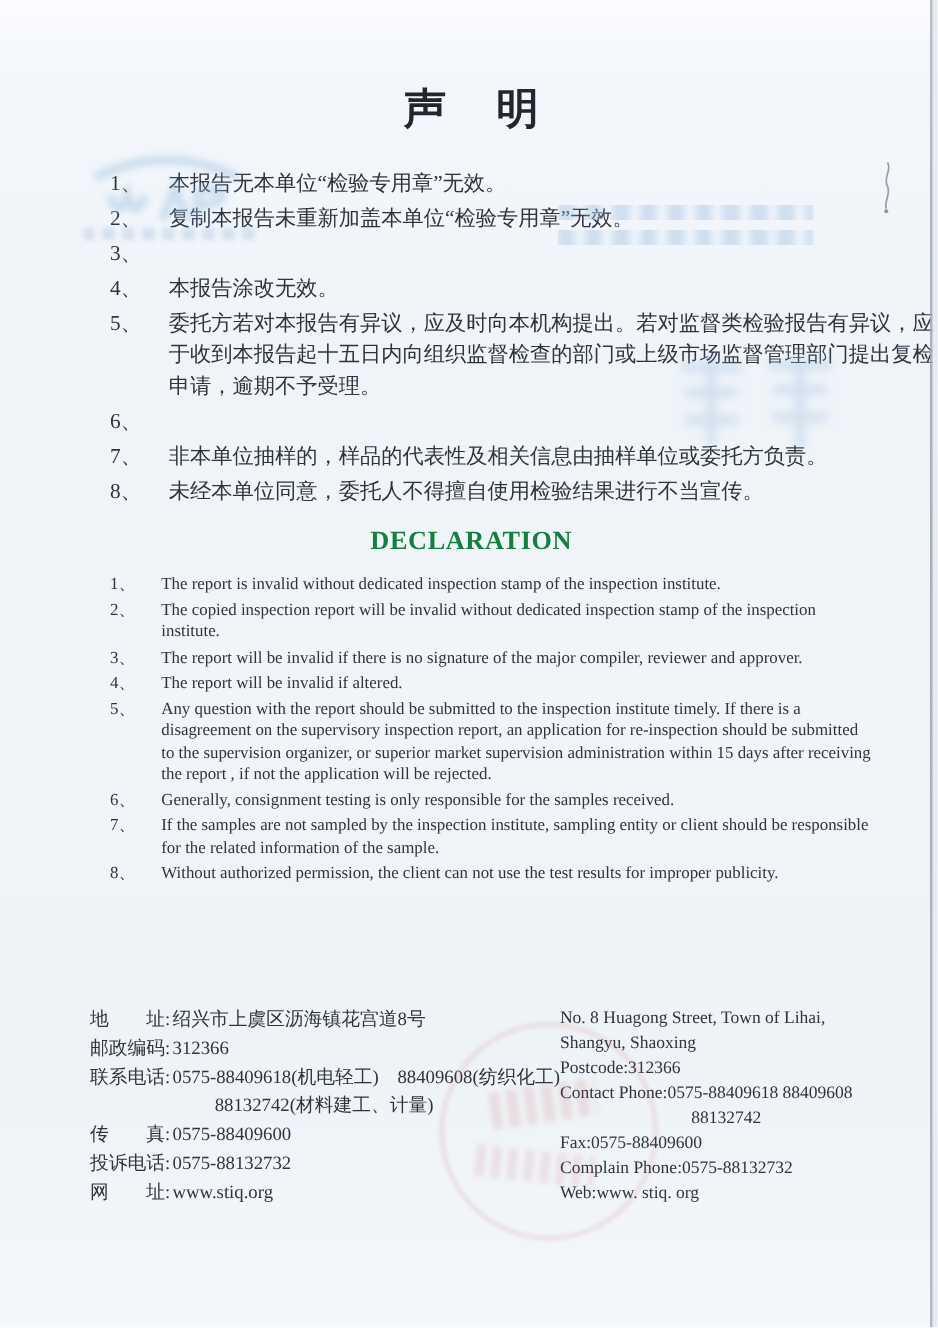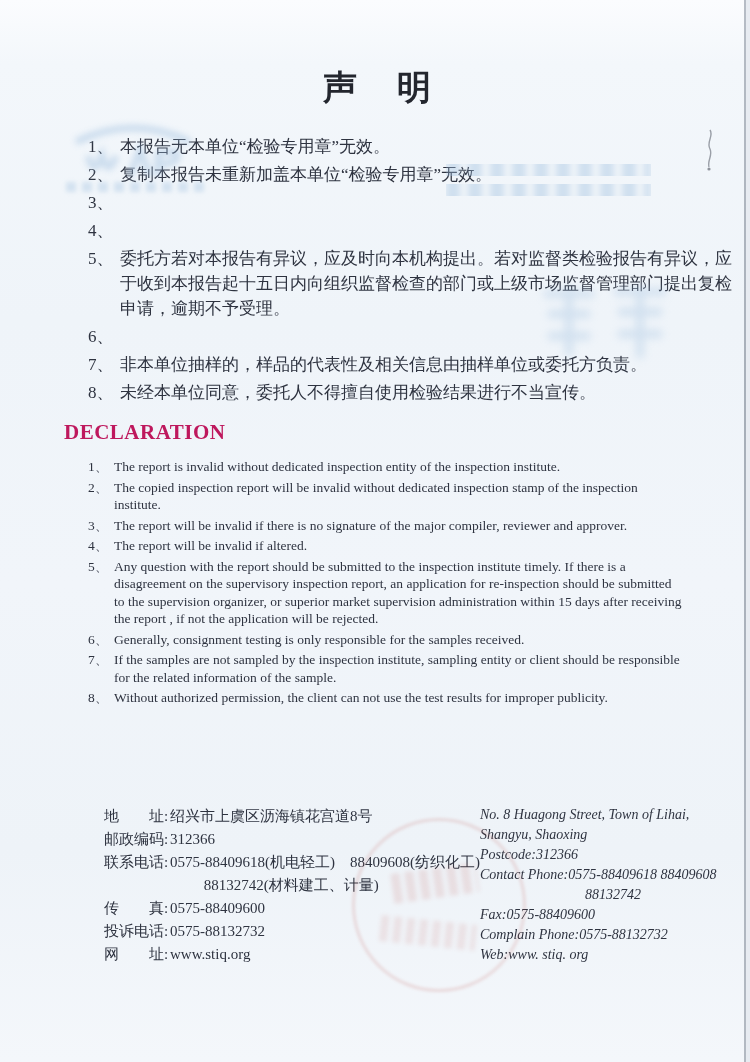--- a/index.html
+++ b/index.html
@@ -32,40 +32,40 @@
     background:repeating-linear-gradient(90deg,var(--stamp_red,#c05b54) 0 9px,transparent 9px 14px);transform:rotate(-8deg);}
   .stamp-inner2{top:920px;left:380px;width:96px;height:26px;opacity:.12;filter:blur(2px);
     background:repeating-linear-gradient(90deg,var(--stamp_red,#c05b54) 0 8px,transparent 8px 13px);transform:rotate(6deg);}
 
   
   h1.zh-title{
     margin:0 0 26px 0;text-align:center;font-size:34px;line-height:40px;font-weight:bold;
     letter-spacing:40px;padding-left:40px;color:#23262e;
   }
   h2.en-title{
-    margin:14px 0 13px 0;font-size:21px;line-height:26px;font-weight:bold;
-    letter-spacing:.5px;color:#be185d;
+    margin:14px 0 13px 0;text-align:center;font-size:21px;line-height:26px;font-weight:bold;
+    letter-spacing:.5px;color:#15803d;
   }
 
   
   ol.statement{list-style:none;margin:0;padding:0 0 0 24px;}
   ol.statement li{display:flex;align-items:flex-start;}
   .zh-list li{margin-bottom:3px;font-size:17px;line-height:25px;}
   .zh-list .num{flex:0 0 32px;}
   .en-list li{margin-bottom:3px;font-size:13.5px;line-height:17.5px;}
   .en-list .num{flex:0 0 26px;}
-  .statement .txt{white-space:pre;}
-
-  
-  .footer{display:flex;margin-top:98px;margin-left:40px;}
+  .statement .txt{white-space:pre;margin-left:15px;}
+
+  
+  .footer{display:flex;margin-top:98px;margin-left:8px;}
   .footer-left{flex:0 0 342px;font-size:15px;line-height:23px;}
   .footer-left .row{display:flex;}
   .footer-left .lbl{flex:0 0 66px;white-space:pre;}
   .footer-left .val{white-space:pre;}
-  .footer-right{font-size:14px;line-height:20px;font-style:italic;}
+  .footer-right{font-size:14px;line-height:20px;}
   .footer-right .line{white-space:pre;}
 </style>
 </head>
 <body>
 
 <div class="page">
 
   <div class="artifact edge-soft"></div>
   <div class="artifact edge-line"></div>
   <svg class="artifact pen-mark" viewBox="0 0 22 44">
@@ -99,20 +99,21 @@
         <span class="num">2、</span>
         <div class="txt">复制本报告未重新加盖本单位“检验专用章”无效。</div>
       </li>
 
       <li>
         <span class="num">3、</span>
       </li>
 
       <li>
         <span class="num">4、</span>
+        <div class="txt">本报告涂改无效。</div>
       </li>
 
       <li>
         <span class="num">5、</span>
         <div class="txt">委托方若对本报告有异议，应及时向本机构提出。若对监督类检验报告有异议，应
 于收到本报告起十五日内向组织监督检查的部门或上级市场监督管理部门提出复检
 申请，逾期不予受理。</div>
       </li>
 
       <li>
@@ -129,21 +130,21 @@
         <div class="txt">未经本单位同意，委托人不得擅自使用检验结果进行不当宣传。</div>
       </li>
     </ol>
 
   <h2 class="en-title">DECLARATION</h2>
 
   <ol class="statement en-list">
 
       <li>
         <span class="num">1、</span>
-        <div class="txt">The report is invalid without dedicated inspection entity of the inspection institute.</div>
+        <div class="txt">The report is invalid without dedicated inspection stamp of the inspection institute.</div>
       </li>
 
       <li>
         <span class="num">2、</span>
         <div class="txt">The copied inspection report will be invalid without dedicated inspection stamp of the inspection
 institute.</div>
       </li>
 
       <li>
         <span class="num">3、</span>

